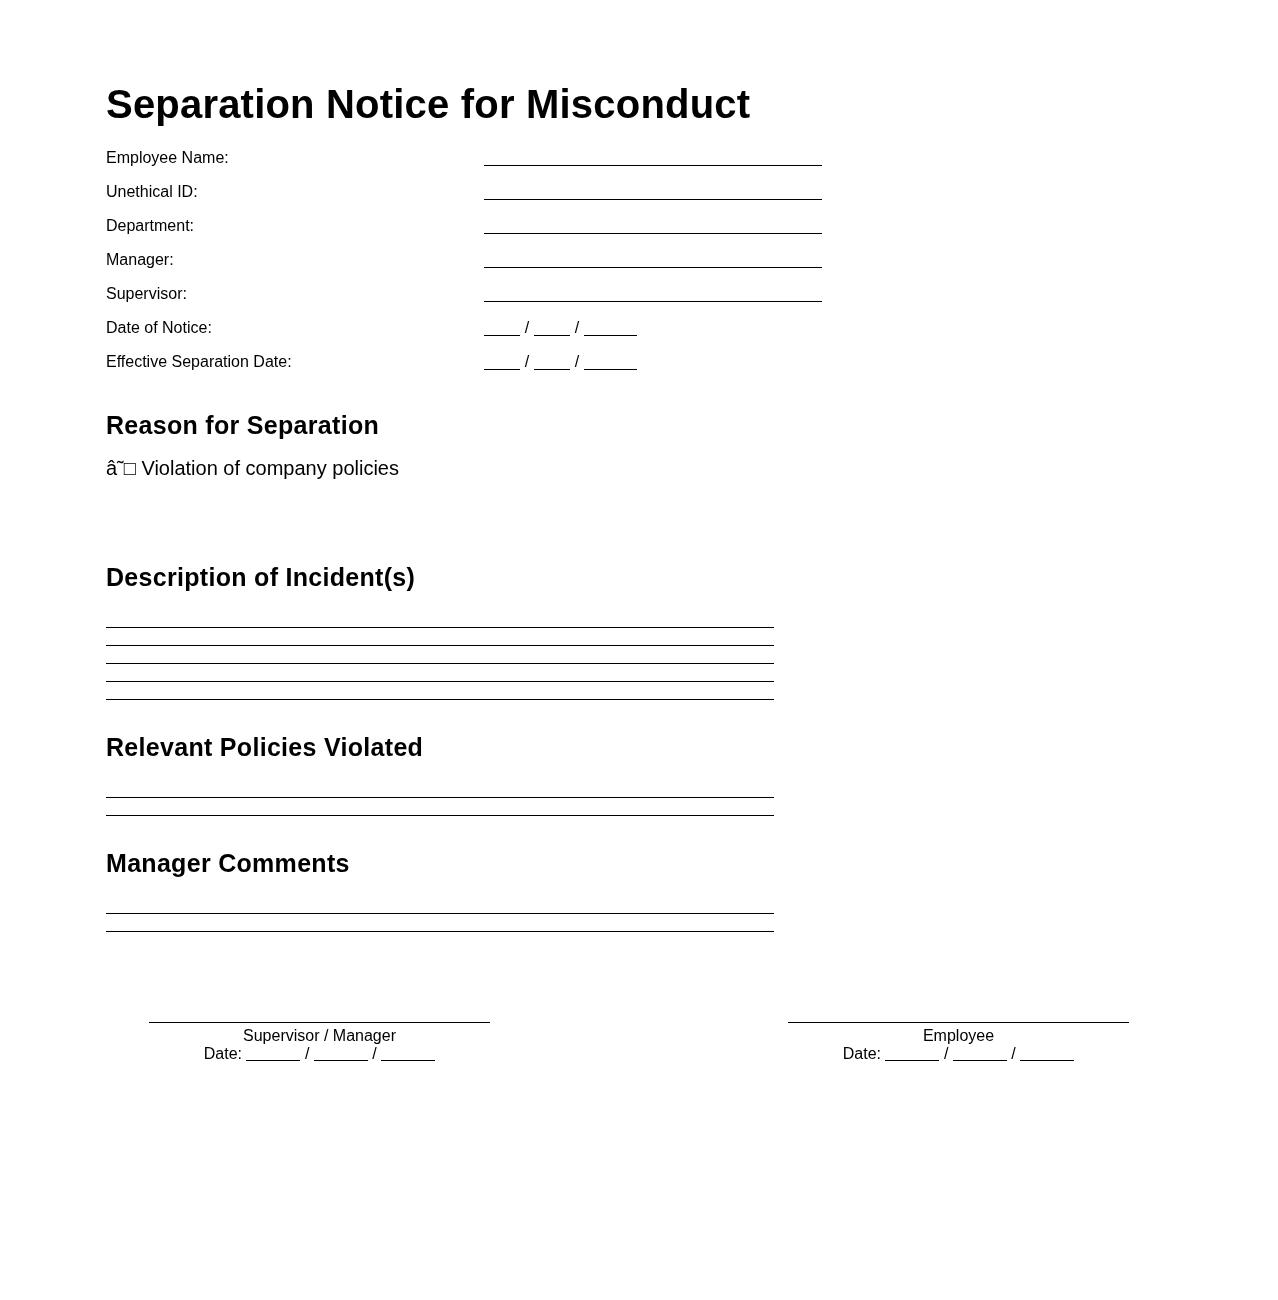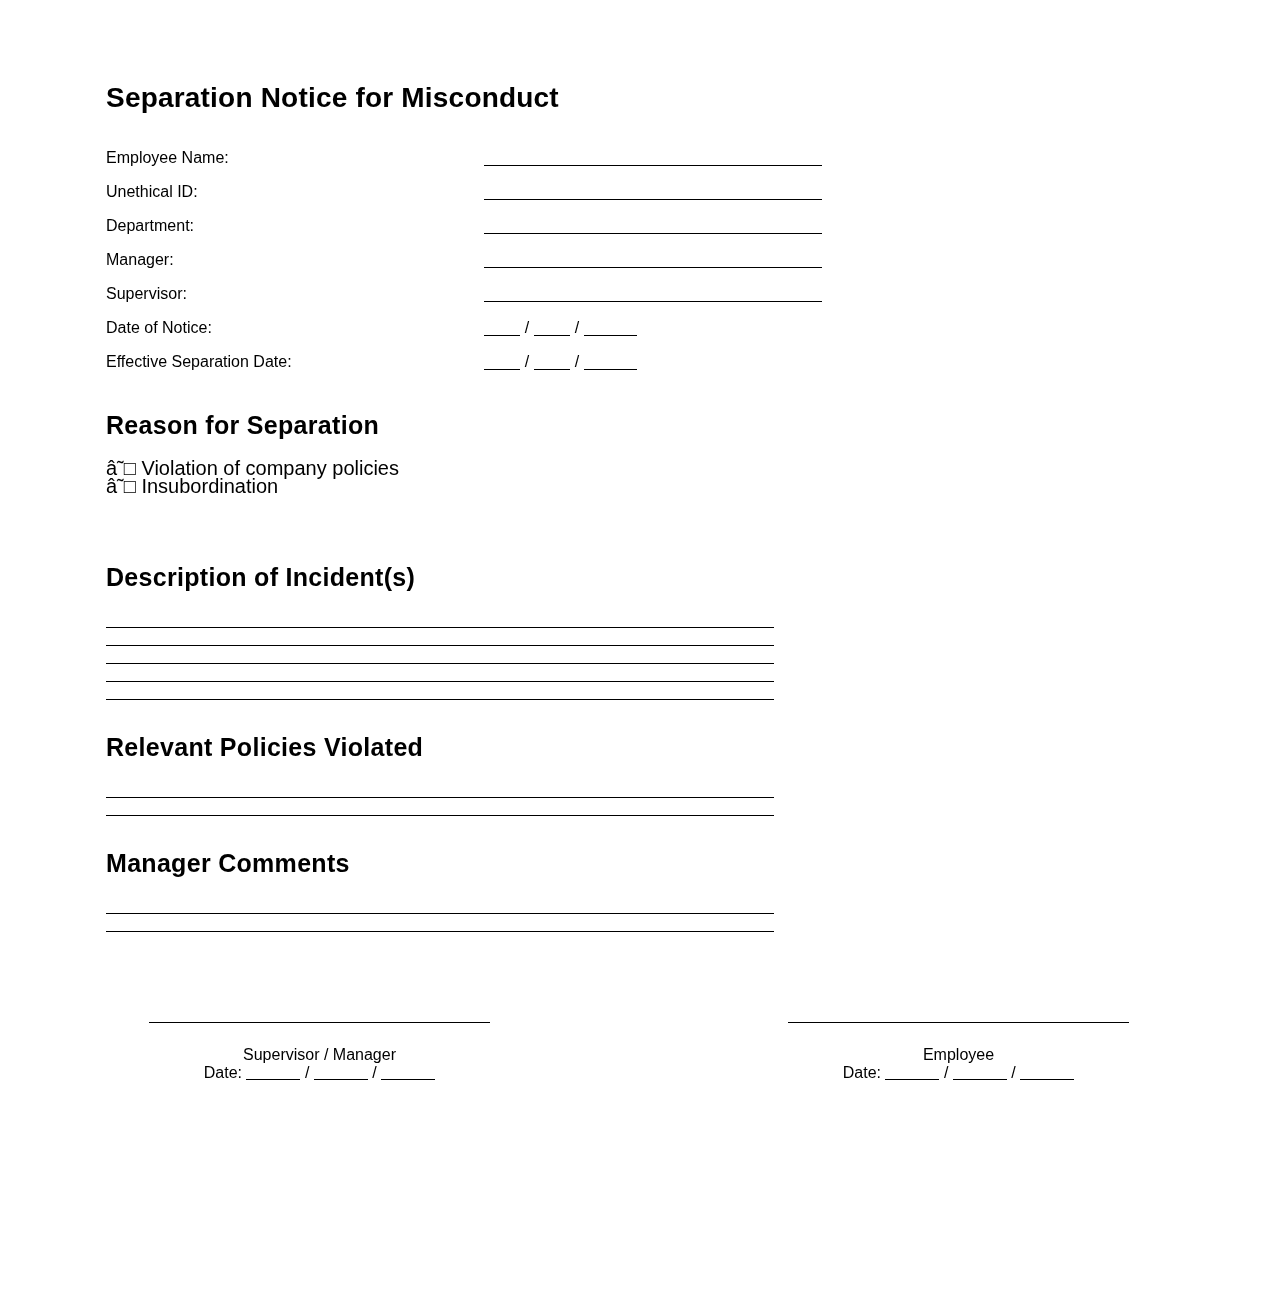--- a/index.html
+++ b/index.html
@@ -19,21 +19,21 @@
       position: absolute;
       left: 106px;
       top: 0;
       width: 1060px;
     }
     .title {
       position: absolute;
       top: 82px;
       left: 0;
       margin: 0;
-      font-size: 28px;
+      font-size: 40px;
       font-weight: bold;
       letter-spacing: 0.2px;
       white-space: nowrap;
     }
     .field-row {
       position: absolute;
       left: 0;
       height: 20px;
       width: 720px;
     }
@@ -119,21 +119,21 @@
       text-align: center;
       font-size: 16px;
     }
     .sig-line {
       width: 341px;
       height: 0;
       border-bottom: 1px solid #000;
     }
     .sig-role {
       line-height: 18px;
-      margin-top: 23px;
+      margin-top: 4px;
       white-space: nowrap;
     }
     .sig-date {
       line-height: 18px;
       white-space: nowrap;
     }
     .sig-date .date-seg {
       height: 15px;
     }
   </style>
@@ -177,24 +177,20 @@
       <span class="date-seg" style="width:36px;"></span><span class="date-sep">/</span><span class="date-seg" style="width:36px;"></span><span class="date-sep">/</span><span class="date-seg" style="width:53px;"></span>
     </div>
   </div>
 
   <h2 class="section-heading" style="top:411px;">Reason for Separation</h2>
 
   <div class="checklist">
     <div class="check-item">
       <span class="check-box">â˜□</span>
       <span>Violation of company policies</span>
-    </div>
-    <div class="check-item">
-      <span class="check-box">â˜□</span>
-      <span>Insubordination</span>
     </div>
   </div>
 
   <h2 class="section-heading" style="top:563px;">Description of Incident(s)</h2>
   <div class="rule-line" style="top:627px;"></div>
   <div class="rule-line" style="top:645px;"></div>
   <div class="rule-line" style="top:663px;"></div>
   <div class="rule-line" style="top:681px;"></div>
   <div class="rule-line" style="top:699px;"></div>
 

